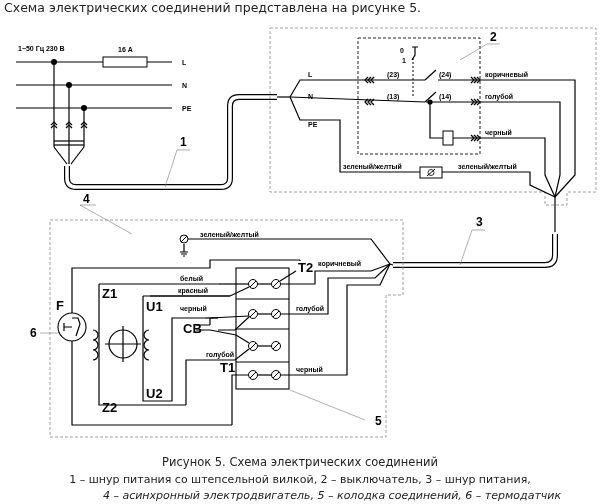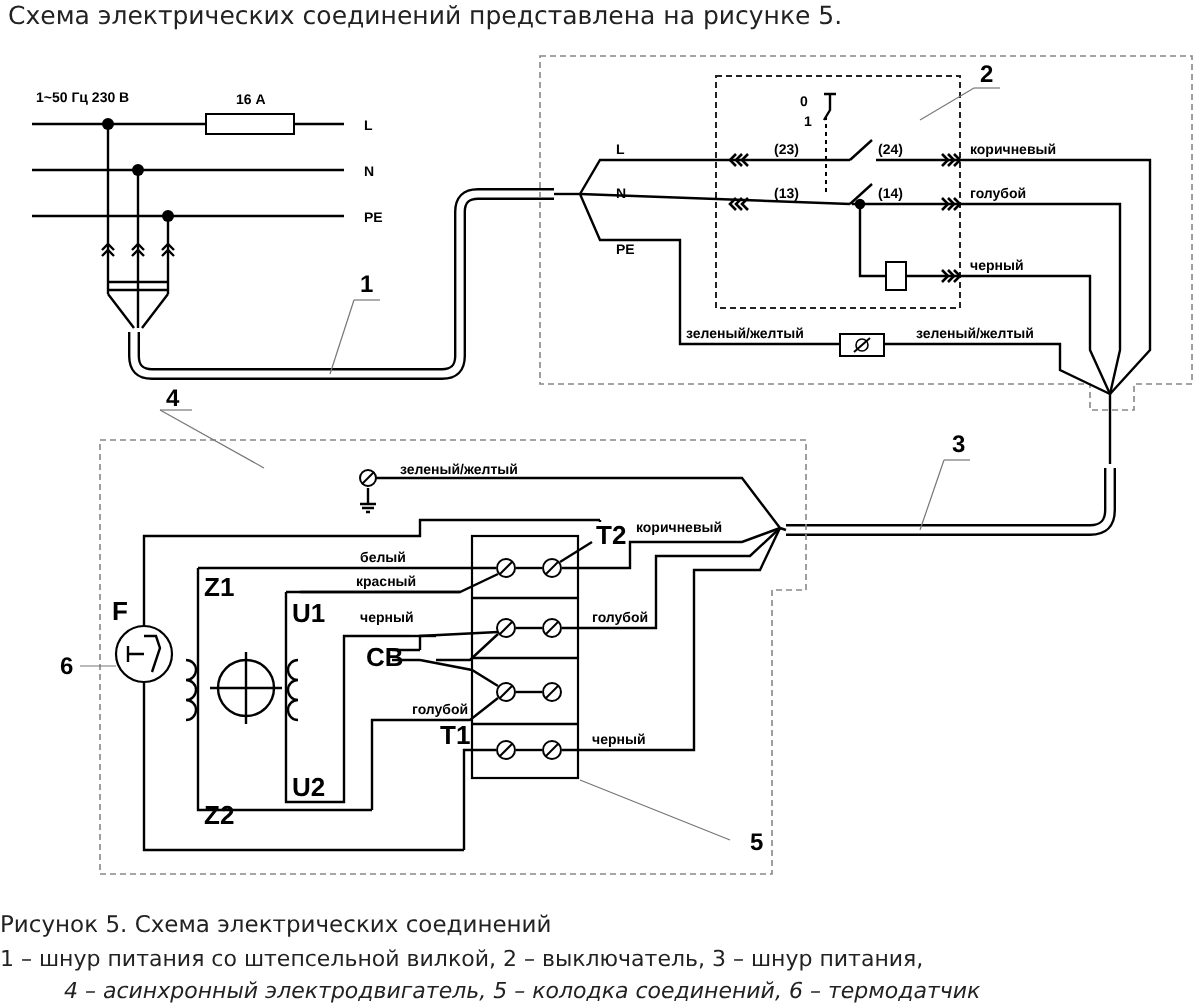--- a/index.html
+++ b/index.html
@@ -1,19 +1,19 @@
 <!DOCTYPE html>
 <html><head>
 <meta charset="utf-8">
 <style>
   html, body { margin: 0; padding: 0; background: #ffffff; }
   body { width: 600px; height: 504px; position: relative; overflow: hidden; font-family: "DejaVu Sans", sans-serif; }
   .intro { position: absolute; left: 4px; top: 0px; font-size: 12.5px; color: #222; white-space: nowrap; }
   svg#diagram { position: absolute; left: 0; top: 0; }
-  .caption { position: absolute; left: 0; width: 600px; text-align: left; color: #222; }
+  .caption { position: absolute; left: 0; width: 600px; text-align: center; color: #222; }
   .cap-title { top: 455px; font-size: 11.5px; }
   .cap-l1 { top: 473px; font-size: 11px; }
   .cap-l2 { top: 489px; font-size: 11px; font-style: italic; margin-left: 32px; }
   svg text { font-family: "Liberation Sans", sans-serif; fill: #000; }
   .lbl { font-size: 7px; font-weight: bold; }
   .big { font-size: 13px; font-weight: bold; }
   .num { font-size: 12px; font-weight: bold; }
   .w { stroke: #000; stroke-width: 1.2; fill: none; }
   .thin { stroke: #777; stroke-width: 0.6; fill: none; }
   .dash { stroke: #888; stroke-width: 0.8; fill: none; stroke-dasharray: 3 2; }

